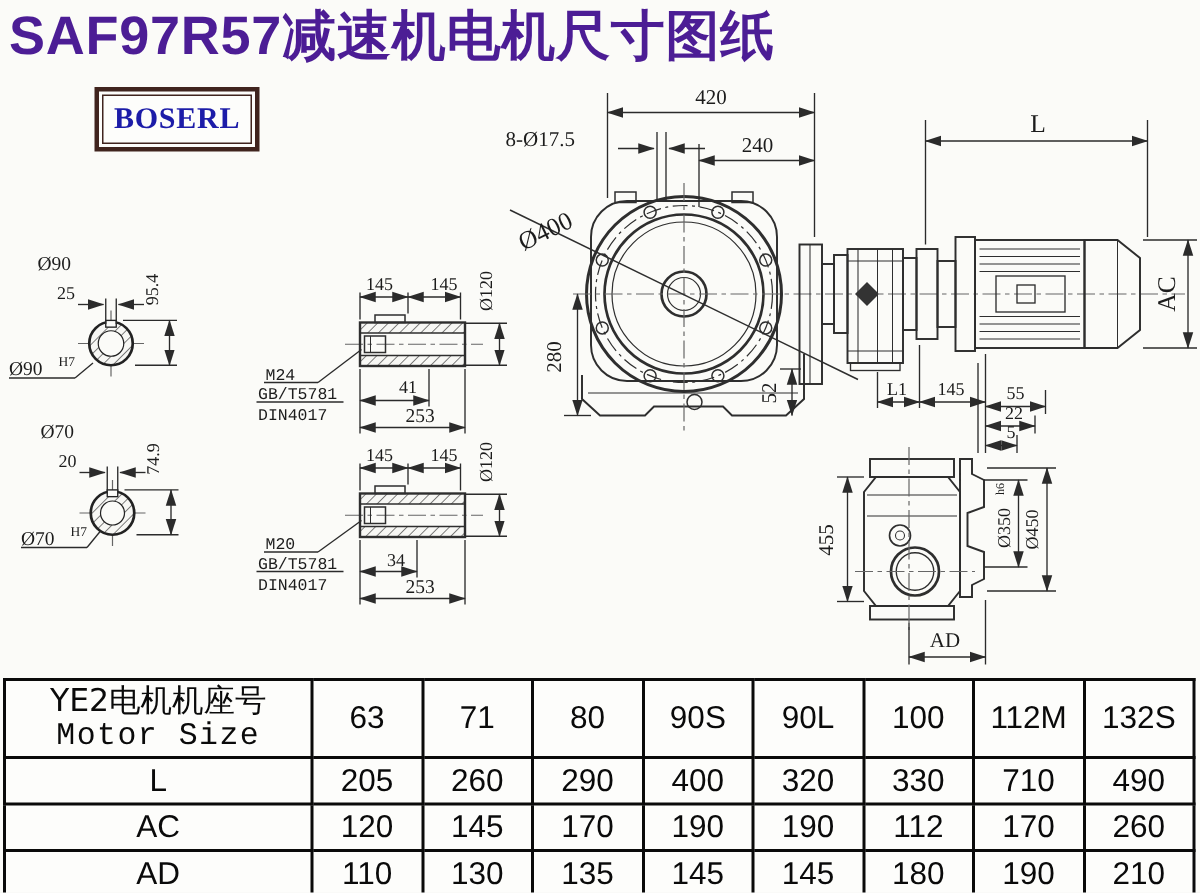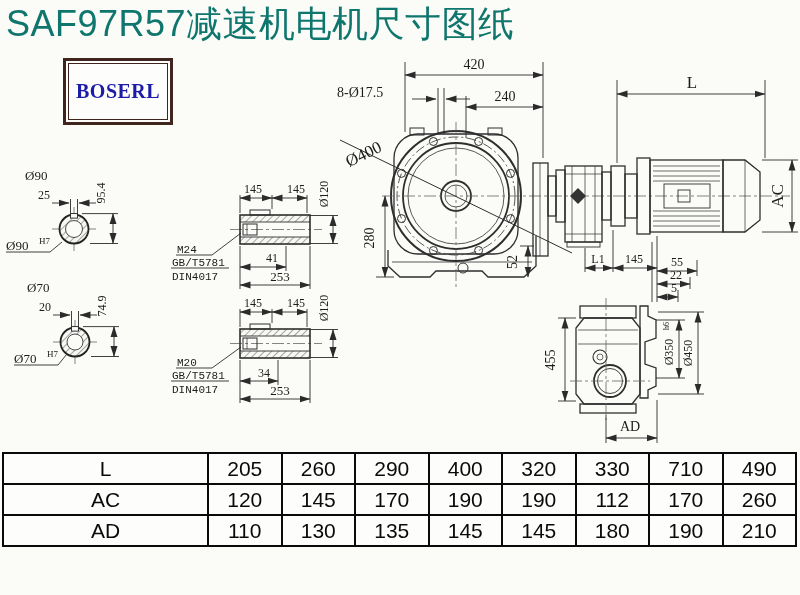--- a/index.html
+++ b/index.html
@@ -1,21 +1,21 @@
 <!DOCTYPE html>
 <html><head>
 <meta charset="utf-8">
 <style>
   html,body{margin:0;padding:0;}
   body{background:#e9e9e9;font-family:"Liberation Sans",sans-serif;}
   .stage{position:relative;width:800px;height:595px;background:#fbfbf8;overflow:hidden;}
-  .title{position:absolute;left:6px;top:0px;margin:0;font-size:36px;font-weight:400;color:#0f766e;
+  .title{position:absolute;left:6px;top:0px;margin:0;font-size:36px;font-weight:700;color:#4c1d95;
          font-family:"Liberation Sans",sans-serif;letter-spacing:0.5px;white-space:nowrap;}
   .logo{position:absolute;left:63px;top:58px;border:3px solid #40241e;background:#fdfdfb;padding:2px;}
-  .logo-inner{border:1px solid #40241e;padding:16px 7px;text-align:right;}
+  .logo-inner{border:1px solid #40241e;padding:4px 7px;text-align:right;}
   .logo-text{font-family:"Liberation Serif",serif;font-weight:700;font-size:20px;color:#1c1ca8;letter-spacing:0.5px;}
   svg{position:absolute;left:0;top:0;}
   svg text{font-family:"Liberation Serif",serif;fill:#1c1c1c;}
   .dimtxt{font-size:14px;}
   .bigtxt{font-size:17px;}
   .montxt{font-family:"Liberation Mono",monospace;font-size:11px;}
   .spec-table{position:absolute;left:2px;top:452px;width:795px;border-collapse:collapse;table-layout:fixed;
               background:#fdfdfb;}
   .spec-table td{border:2px solid #0a0a0a;text-align:center;vertical-align:middle;
                  font-size:21px;color:#0a0a0a;padding:0;height:29px;}
@@ -340,20 +340,34 @@
         <col>
         <col>
         <col>
         <col>
         <col>
         <col>
         <col>
         <col>
     </colgroup>
     <tbody>
+        <tr class="hdr">
+      <td>
+        <div class="hdr-cn">YE2电机机座号</div>
+        <div class="hdr-en">Motor Size</div>
+      </td>
+      <td>63</td>
+      <td>71</td>
+      <td>80</td>
+      <td>90S</td>
+      <td>90L</td>
+      <td>100</td>
+      <td>112M</td>
+      <td>132S</td>
+    </tr>
     <tr>
       <td>L</td>
       <td>205</td>
       <td>260</td>
       <td>290</td>
       <td>400</td>
       <td>320</td>
       <td>330</td>
       <td>710</td>
       <td>490</td>

